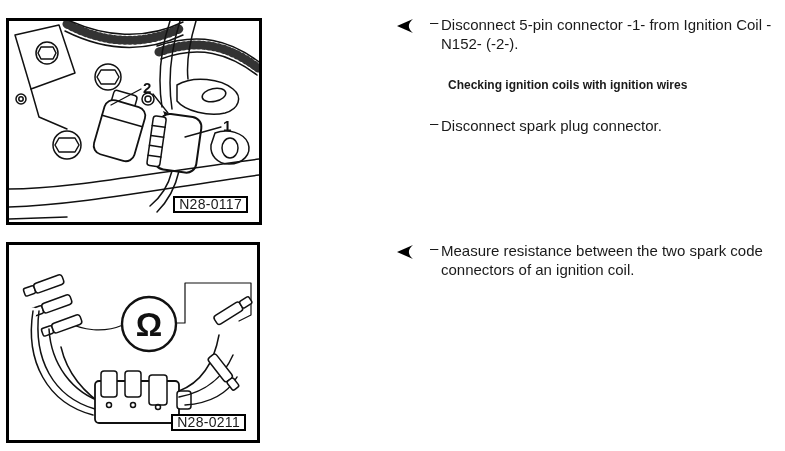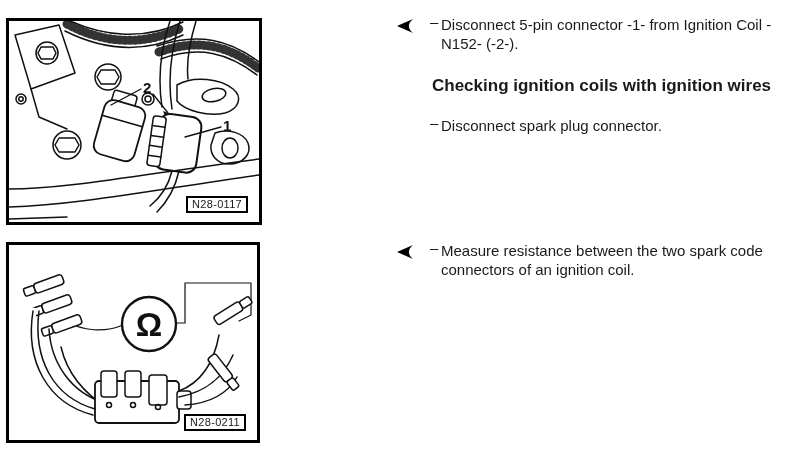--- a/index.html
+++ b/index.html
@@ -12,35 +12,35 @@
   .page { position:relative; width:785px; height:451px; background:#fff; overflow:hidden; }
 
   
   .fig { position:absolute; background:#fff; border:3px solid #000; }
   .fig-1 { left:6px; top:18px;  width:256px; height:207px; }
   .fig-2 { left:6px; top:242px; width:254px; height:201px; }
   .fig svg { display:block; width:100%; height:100%; }
   .fig-label {
     position:absolute; right:11px; bottom:9px;
     border:2px solid #000; background:#fff;
-    font-size:11px; line-height:13px; padding:0 4px;
+    font-size:14px; line-height:13px; padding:0 4px;
     letter-spacing:.3px; white-space:nowrap;
   }
   .callout { font-family:"Liberation Sans",sans-serif; font-size:15px; font-weight:bold; fill:#111; }
   .ohm-text { font-family:"Liberation Sans",sans-serif; font-size:33px; font-weight:bold; fill:#111; }
 
   
   .text-block { position:absolute; width:352px; font-size:15px; line-height:19px; }
   .block-1 { left:430px; top:15px; }
   .block-2 { left:430px; top:241px; }
   .ref-arrow { position:absolute; left:-33px; top:4px; width:16px; height:14px; }
   .step { display:flex; align-items:flex-start; }
   .step-dash { flex:0 0 11px; position:relative; top:-3px; }
   .step-text { width:339px; }
-  .heading { font-weight:bold; font-size:17px; line-height:19px; margin-left:2px; }
+  .heading { font-weight:bold; font-size:12px; line-height:19px; margin-left:18px; }
   .value-line { margin-left:3px; }
   .mt-23 { margin-top:23px; }
   .mt-21 { margin-top:21px; }
   .mt-18 { margin-top:18px; }
   .mt-22 { margin-top:22px; }
   .mt-17 { margin-top:17px; }
 </style>
 </head>
 <body>
 

